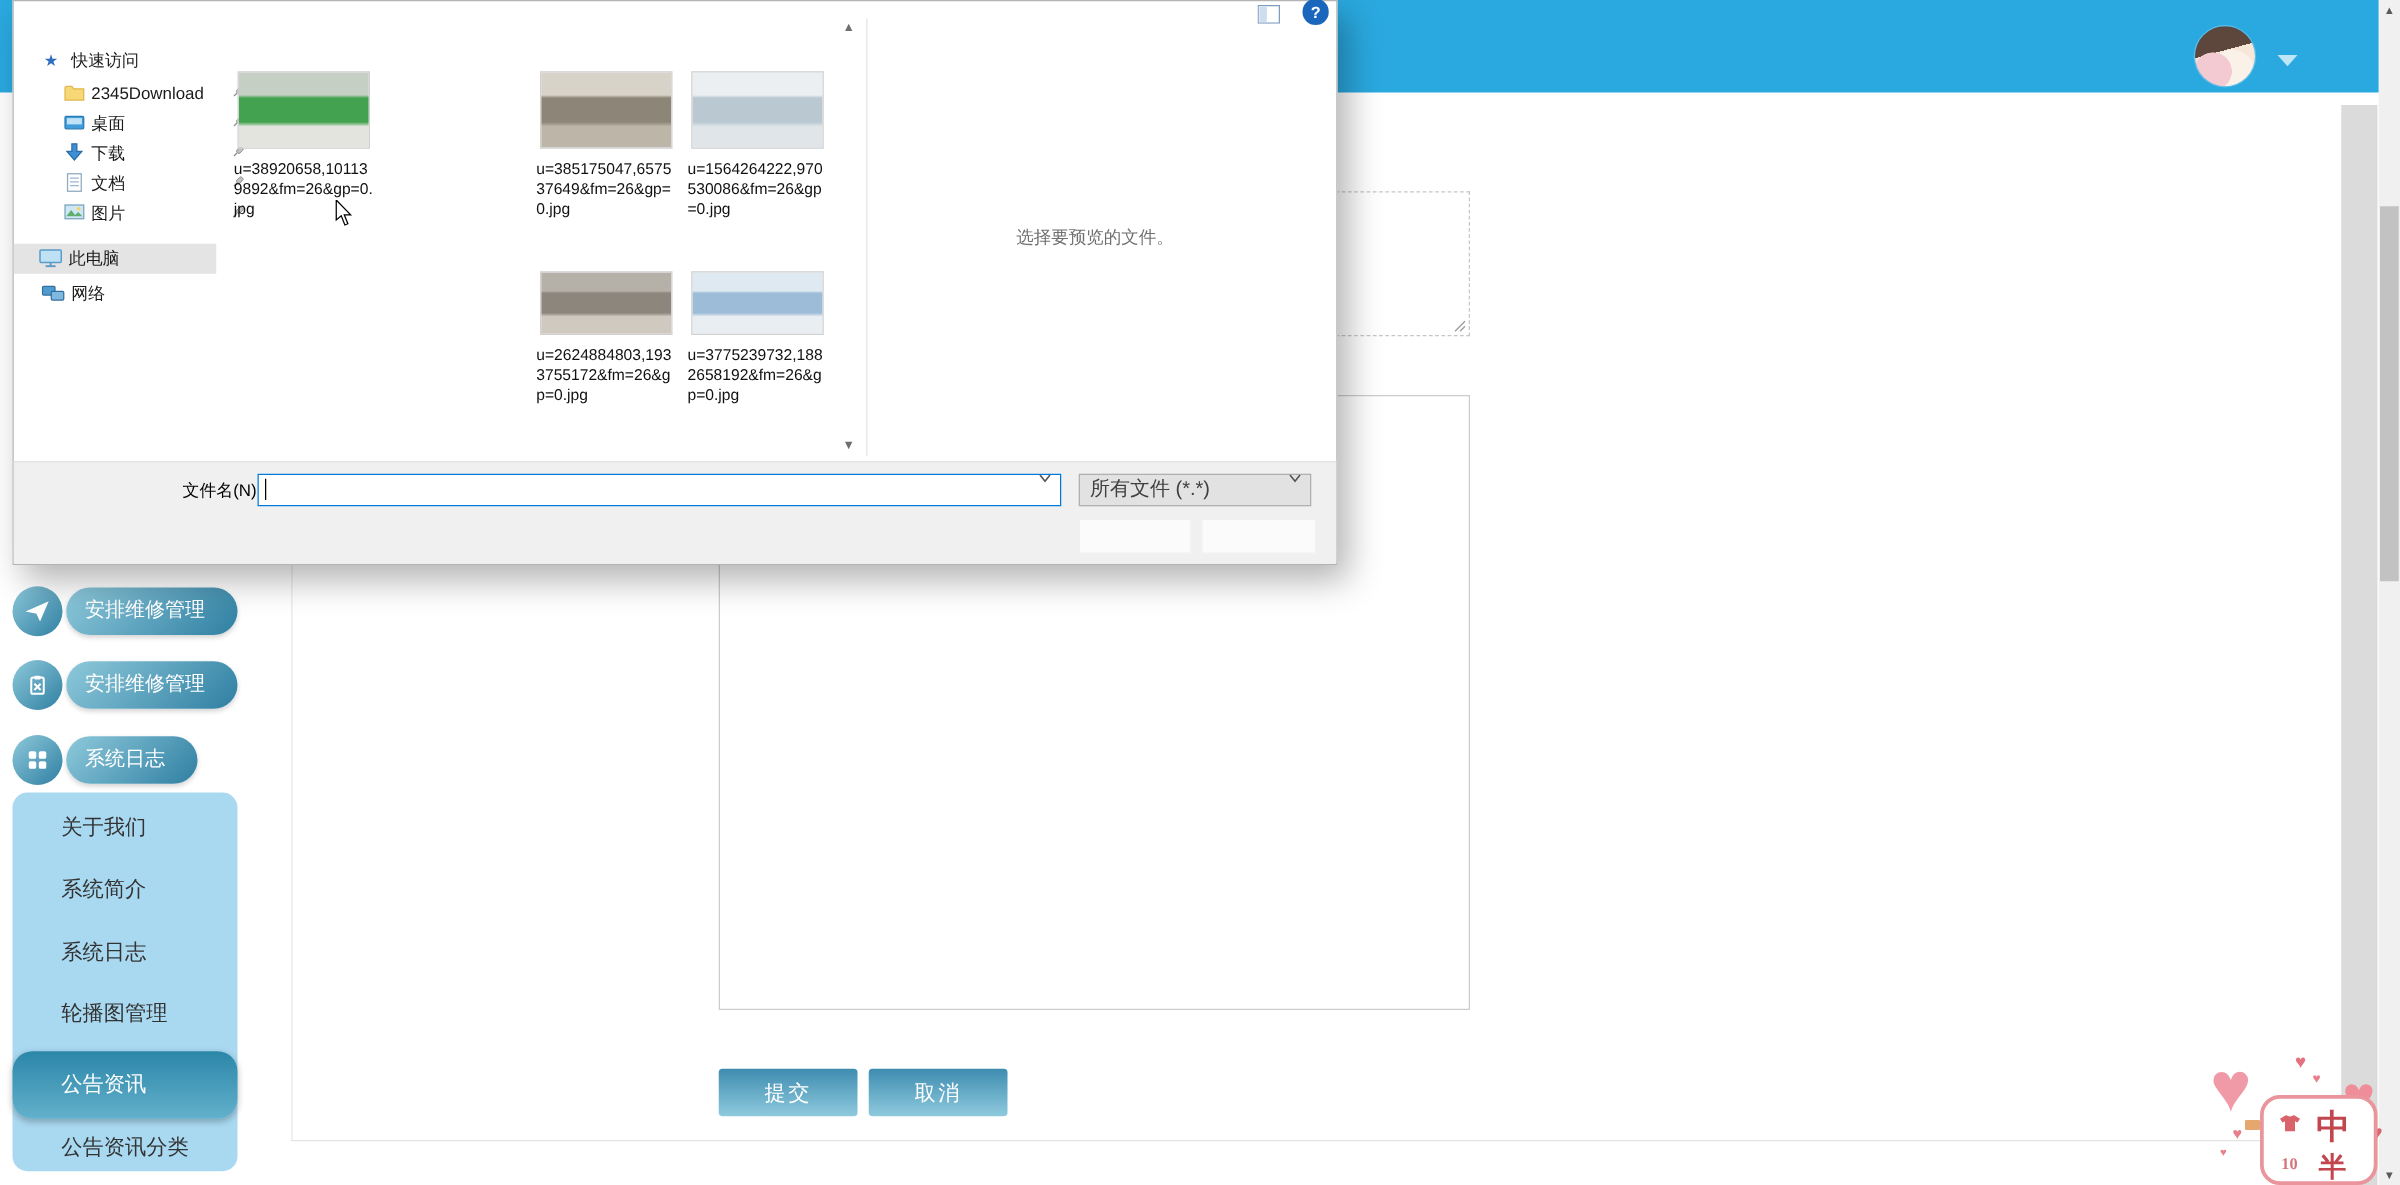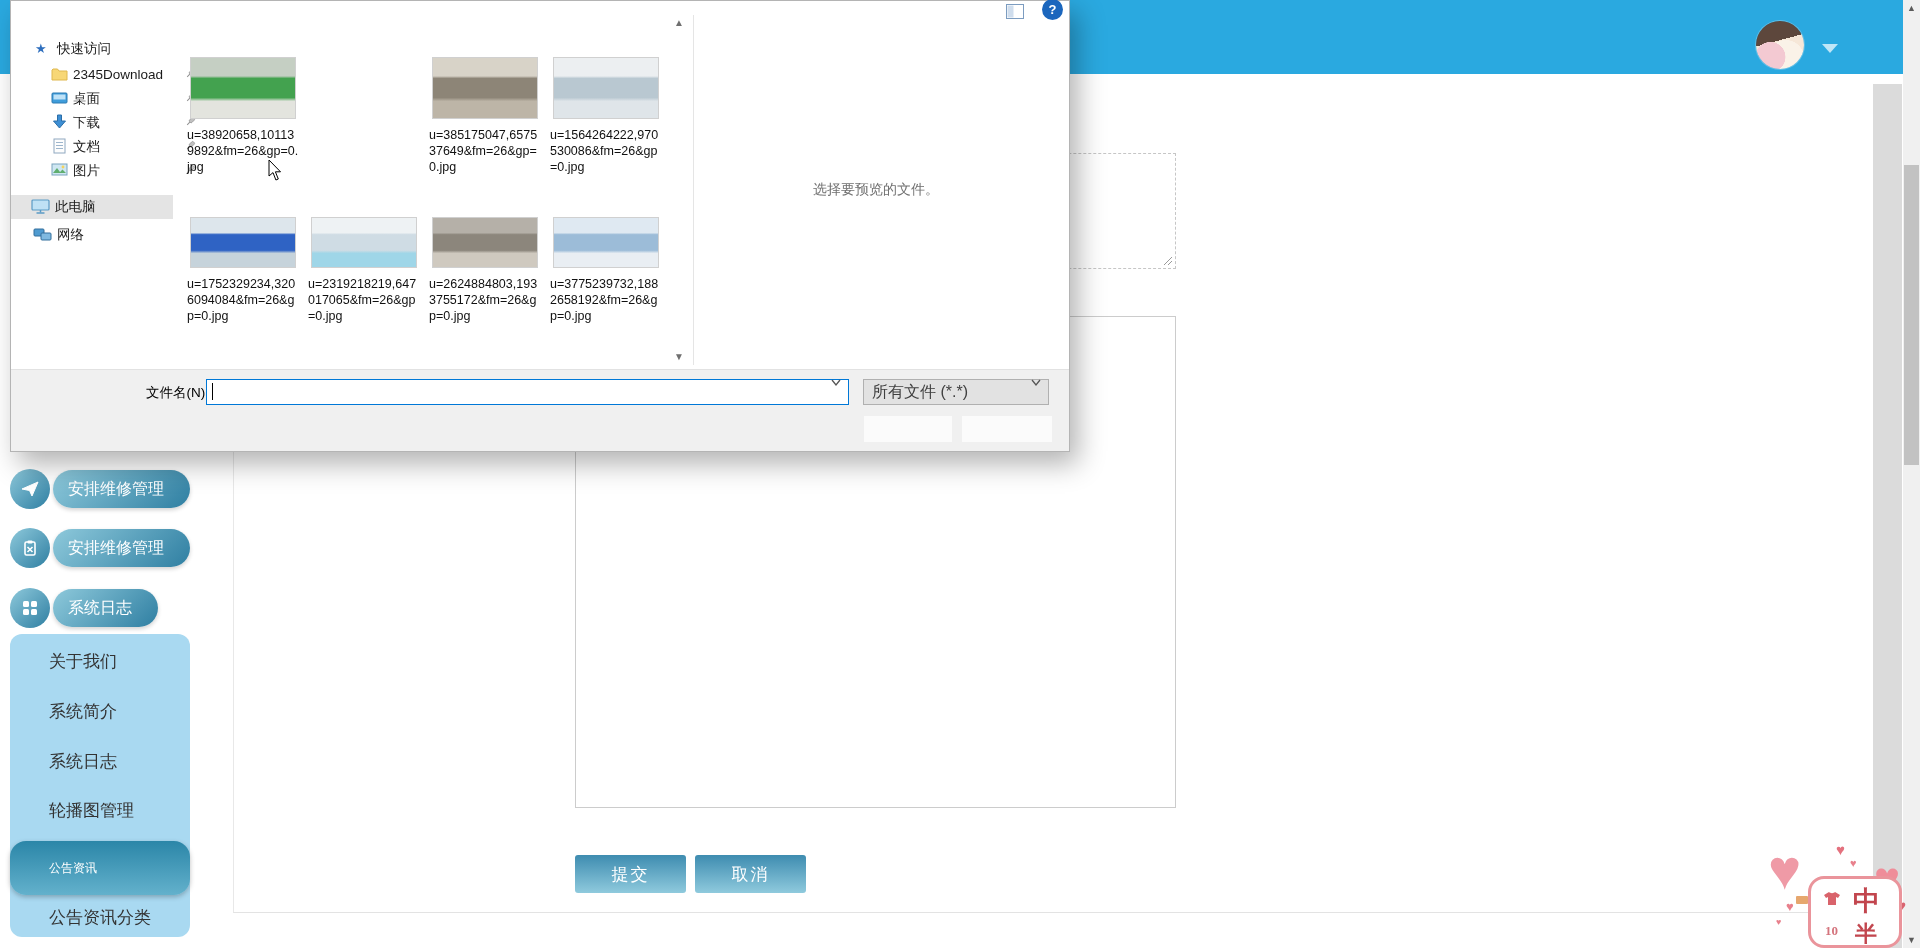--- a/index.html
+++ b/index.html
@@ -32,21 +32,21 @@
   .menu-row{left:10px;display:flex;align-items:center;gap:3px;z-index:4;}
   .menu-circle{width:40px;height:40px;border-radius:50%;flex:0 0 40px;display:flex;align-items:center;justify-content:center;
        background:linear-gradient(135deg,var(--pill-from,#8ec9db),var(--pill-to,#2f7fa2));}
   .menu-pill{height:38px;line-height:38px;border-radius:19px;color:#fff;font-size:16px;padding:0 26px 0 15px;
        background:linear-gradient(135deg,var(--pill-from,#8ec9db),var(--pill-to,#2f7fa2));
        box-shadow:0 2px 4px rgba(0,0,0,.18);}
   .submenu-panel{left:10px;top:634px;width:180px;height:303px;border-radius:12px;z-index:3;
        background:var(--submenu-bg,#a9d9f1);}
   .submenu-item{position:absolute;left:39px;font-size:17px;color:#333;white-space:nowrap;cursor:pointer;font-family:Liberation Serif, serif;}
   .submenu-active{position:absolute;left:0;width:180px;height:54px;line-height:54px;border-radius:16px;
-       padding-left:39px;box-sizing:border-box;color:#fff;font-size:12px;cursor:pointer;
+       padding-left:39px;box-sizing:border-box;color:#fff;font-size:17px;cursor:pointer;
        background:linear-gradient(180deg,var(--active-from,#2b86a8),var(--active-to,#63b1cc));
        box-shadow:0 2px 5px rgba(0,0,0,.25);}
 
   
   .file-dialog{left:10px;top:0;width:1058px;height:450px;background:#fff;border:1px solid #b4b4b4;z-index:50;
        box-shadow:8px 12px 26px rgba(0,0,0,.30);}
   .dlg{position:absolute;}
   .nav-row{position:absolute;height:24px;line-height:24px;font-size:13.5px;color:#1a1a1a;cursor:pointer;}
   .nav-row .lbl{position:absolute;white-space:nowrap;}
   .nav-sel{background:#e4e4e4;width:162px;left:0;}
@@ -255,28 +255,20 @@
     </div>
     <div class="file-item" style="left:418px;top:56px">
       <div class="thumb" style="height: 60px; background: linear-gradient(rgb(216, 211, 200) 0%, rgb(216, 211, 200) 30%, rgb(141, 133, 119) 34%, rgb(141, 133, 119) 66%, rgb(189, 181, 167) 72%, rgb(189, 181, 167) 100%);"></div>
       <div class="fname">u=385175047,657537649&amp;fm=26&amp;gp=0.jpg</div>
     </div>
     <div class="file-item" style="left:539px;top:56px">
       <div class="thumb" style="height: 60px; background: linear-gradient(rgb(236, 239, 241) 0%, rgb(236, 239, 241) 30%, rgb(185, 200, 209) 34%, rgb(185, 200, 209) 66%, rgb(223, 229, 233) 72%, rgb(223, 229, 233) 100%);"></div>
       <div class="fname">u=1564264222,970530086&amp;fm=26&amp;gp=0.jpg</div>
     </div>
 
-    <div class="file-item" style="left:176px;top:216px">
-      <div class="thumb" style="height: 49px; background: linear-gradient(rgb(221, 230, 236) 0%, rgb(221, 230, 236) 30%, rgb(47, 99, 196) 34%, rgb(47, 99, 196) 66%, rgb(198, 211, 219) 72%, rgb(198, 211, 219) 100%);"></div>
-      <div class="fname">u=1752329234,3206094084&amp;fm=26&amp;gp=0.jpg</div>
-    </div>
-    <div class="file-item" style="left:297px;top:216px">
-      <div class="thumb" style="height: 49px; background: linear-gradient(rgb(238, 242, 244) 0%, rgb(238, 242, 244) 30%, rgb(207, 220, 228) 34%, rgb(207, 220, 228) 66%, rgb(159, 214, 232) 72%, rgb(159, 214, 232) 100%);"></div>
-      <div class="fname">u=2319218219,647017065&amp;fm=26&amp;gp=0.jpg</div>
-    </div>
     <div class="file-item" style="left:418px;top:216px">
       <div class="thumb" style="height: 49px; background: linear-gradient(rgb(181, 176, 168) 0%, rgb(181, 176, 168) 30%, rgb(140, 134, 124) 34%, rgb(140, 134, 124) 66%, rgb(207, 201, 191) 72%, rgb(207, 201, 191) 100%);"></div>
       <div class="fname">u=2624884803,1933755172&amp;fm=26&amp;gp=0.jpg</div>
     </div>
     <div class="file-item" style="left:539px;top:216px">
       <div class="thumb" style="height: 49px; background: linear-gradient(rgb(223, 233, 242) 0%, rgb(223, 233, 242) 30%, rgb(156, 188, 216) 34%, rgb(156, 188, 216) 66%, rgb(233, 238, 243) 72%, rgb(233, 238, 243) 100%);"></div>
       <div class="fname">u=3775239732,1882658192&amp;fm=26&amp;gp=0.jpg</div>
     </div>
 
     <div class="scroll-chev" style="top:16px">▲</div>

